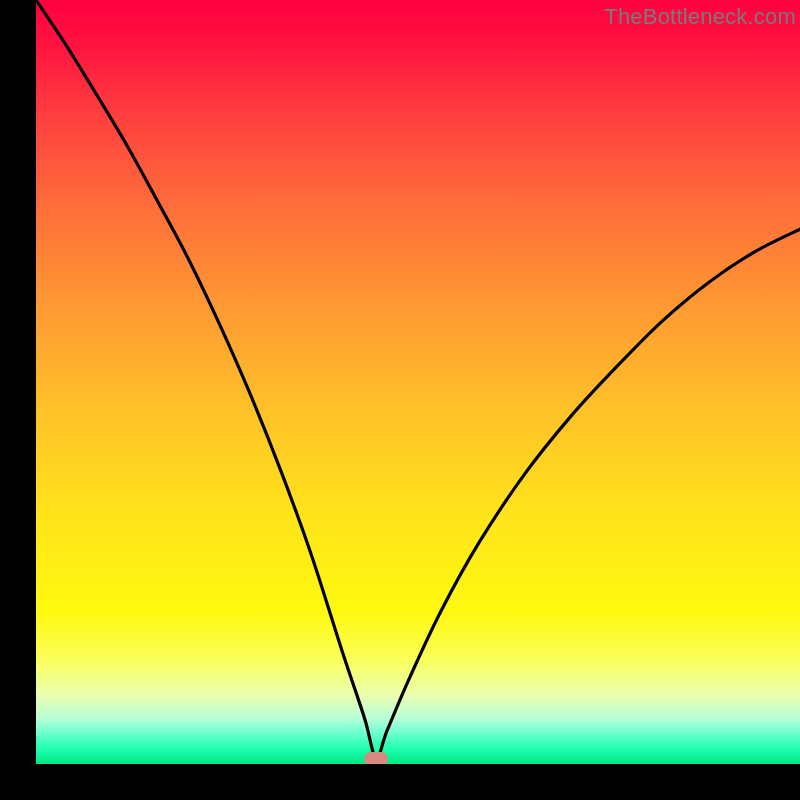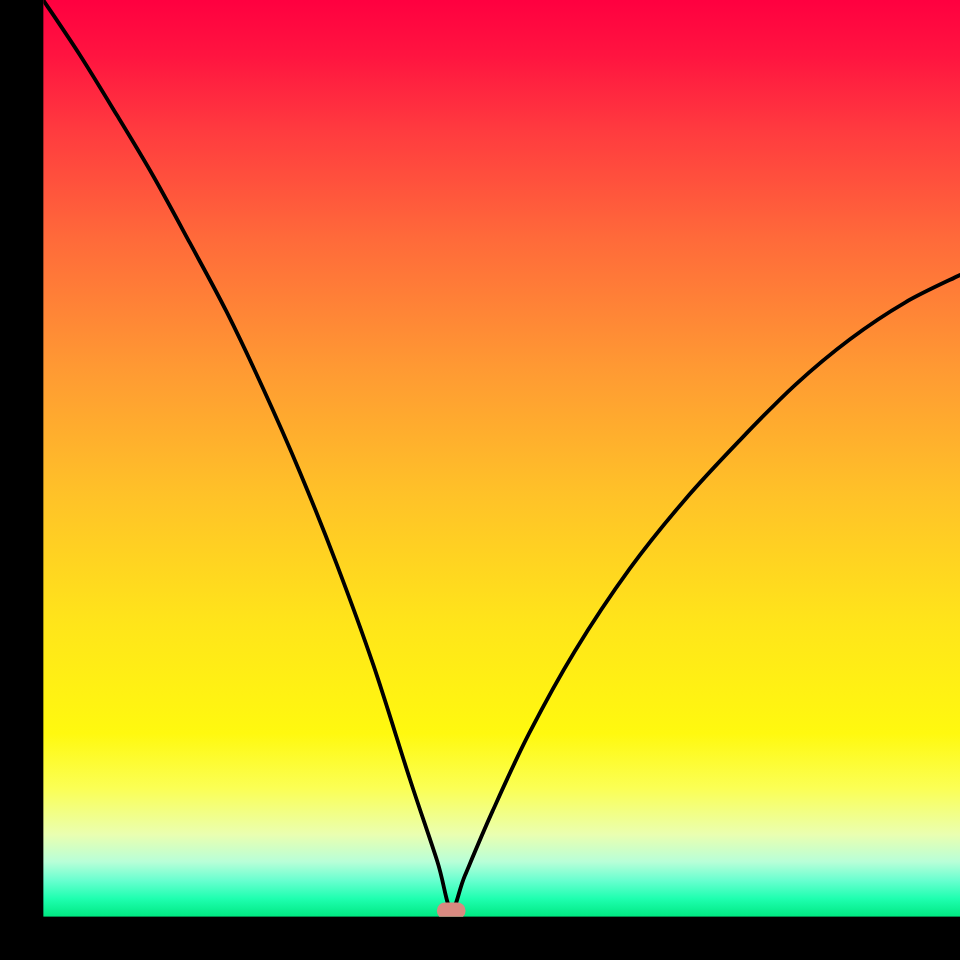--- a/index.html
+++ b/index.html
@@ -77,13 +77,14 @@
   <div class="plot-area">
     <div class="gradient"></div>
 
     <svg class="curve-svg" viewBox="0 0 764 764" preserveAspectRatio="none">
       <path id="curve-path" fill="none" stroke="#000" stroke-width="3.2" stroke-linejoin="round" stroke-linecap="round" d="M 0.00 0.00 C 5.09 7.64, 20.37 29.92, 30.56 45.84 C 40.75 61.76, 50.93 78.69, 61.12 95.50 C 71.31 112.31, 81.49 128.86, 91.68 146.69 C 101.87 164.51, 112.05 183.61, 122.24 202.46 C 132.43 221.31, 142.61 239.51, 152.80 259.76 C 162.99 280.01, 173.17 301.65, 183.36 323.94 C 193.55 346.22, 203.73 369.14, 213.92 393.46 C 224.11 417.78, 234.29 443.12, 244.48 469.86 C 254.67 496.60, 264.85 523.98, 275.04 553.90 C 285.23 583.82, 296.69 622.02, 305.60 649.40 C 314.51 676.78, 322.79 700.08, 328.52 718.16 C 334.25 736.24, 336.16 755.98, 339.98 757.89 C 343.80 759.80, 345.71 743.24, 351.44 729.62 C 357.17 716.00, 365.45 695.88, 374.36 676.14 C 383.27 656.40, 393.46 633.48, 404.92 611.20 C 416.38 588.92, 429.11 565.36, 443.12 542.44 C 457.13 519.52, 473.68 494.69, 488.96 473.68 C 504.24 452.67, 519.52 434.21, 534.80 416.38 C 550.08 398.55, 565.36 382.64, 580.64 366.72 C 595.92 350.80, 611.20 334.89, 626.48 320.88 C 641.76 306.87, 657.04 294.14, 672.32 282.68 C 687.60 271.22, 702.88 261.03, 718.16 252.12 C 733.44 243.21, 756.36 233.02, 764.00 229.20"></path>
     </svg>
 
     <div id="marker" class="marker" style="left: 339.98px; top: 759.416px; background: rgb(216, 138, 128);"></div>
   </div>
 
+  <div class="attribution">TheBottleneck.com</div>
 </div>
 
 </body></html>

